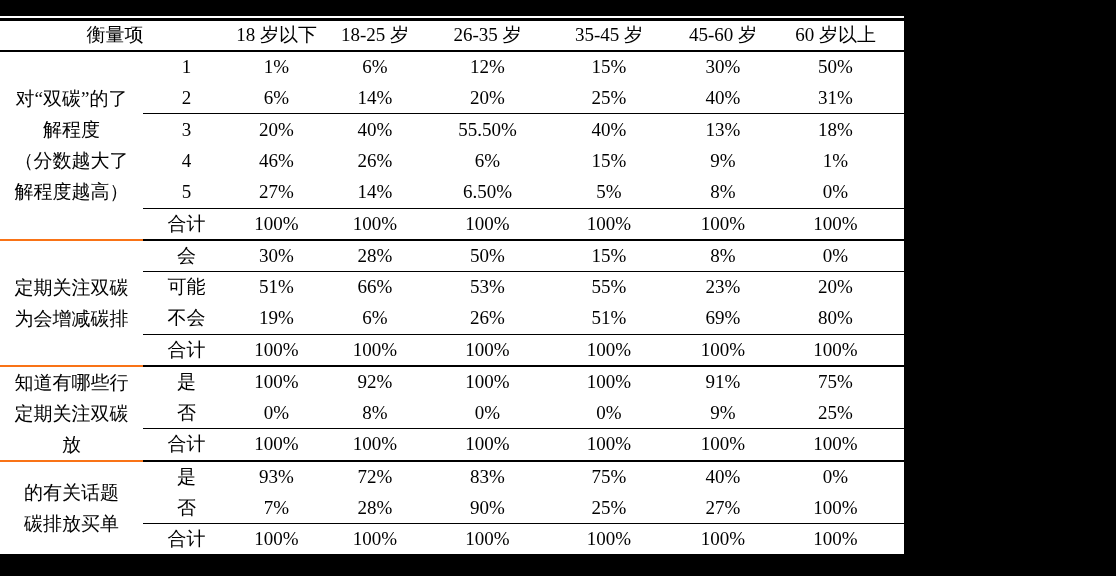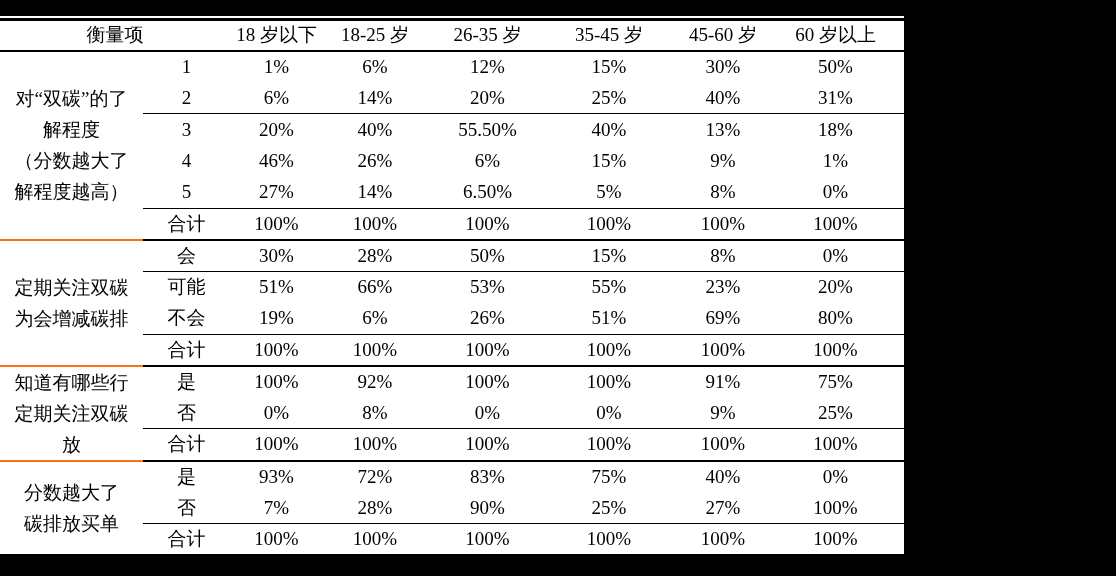--- a/index.html
+++ b/index.html
@@ -204,21 +204,21 @@
       <td>100%</td>
       <td>100%</td>
       <td>100%</td>
       <td>100%</td>
       <td>100%</td>
       <td>100%</td>
     </tr>
 
     <tr>
       <td class="lbl lbl-last" rowspan="3">
-        <div>分数越大了</div>
+        <div>的有关话题</div>
         <div>碳排放买单</div>
       </td>
       <td>是</td>
       <td>93%</td>
       <td>72%</td>
       <td>83%</td>
       <td>75%</td>
       <td>40%</td>
       <td>0%</td>
     </tr>

